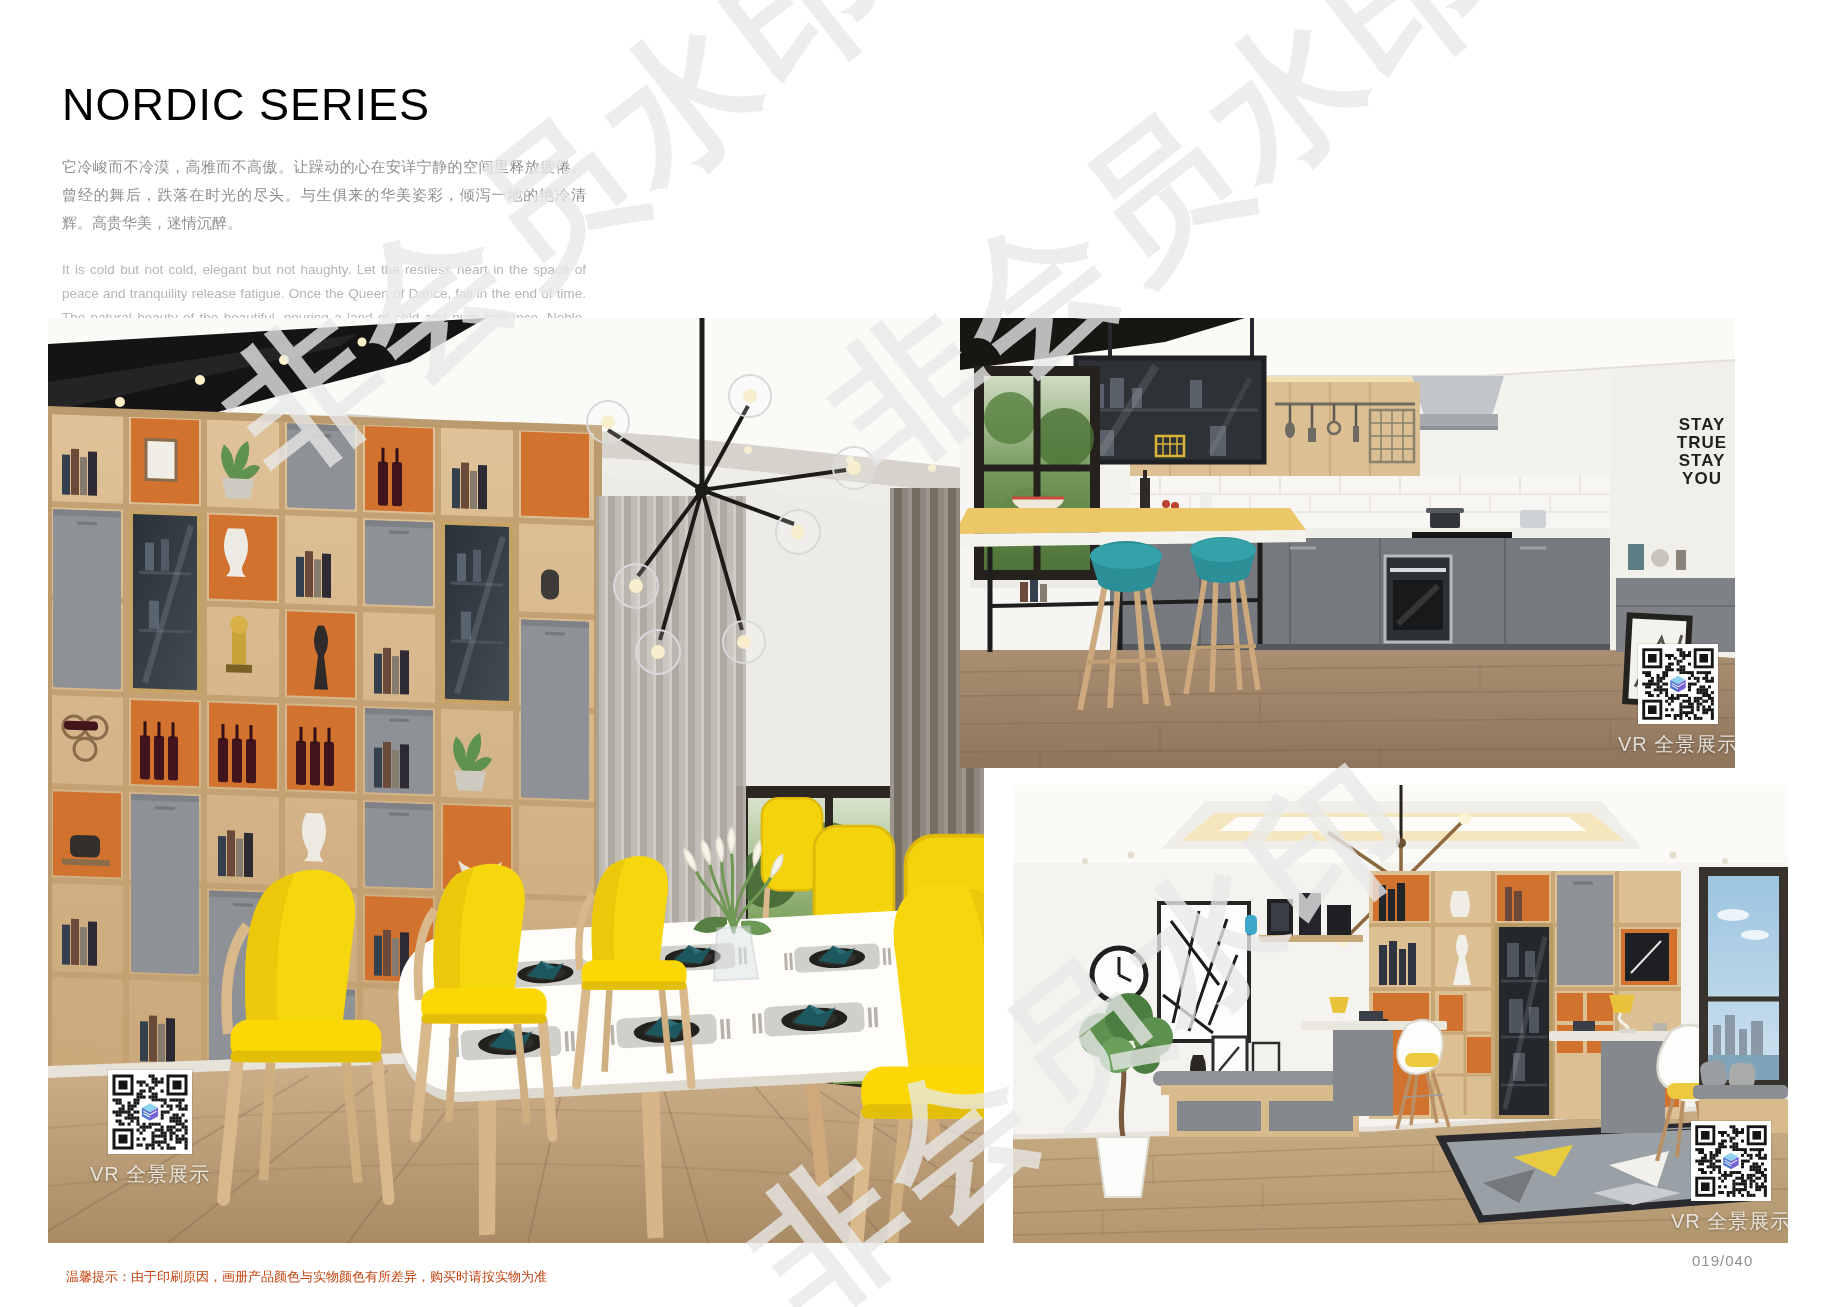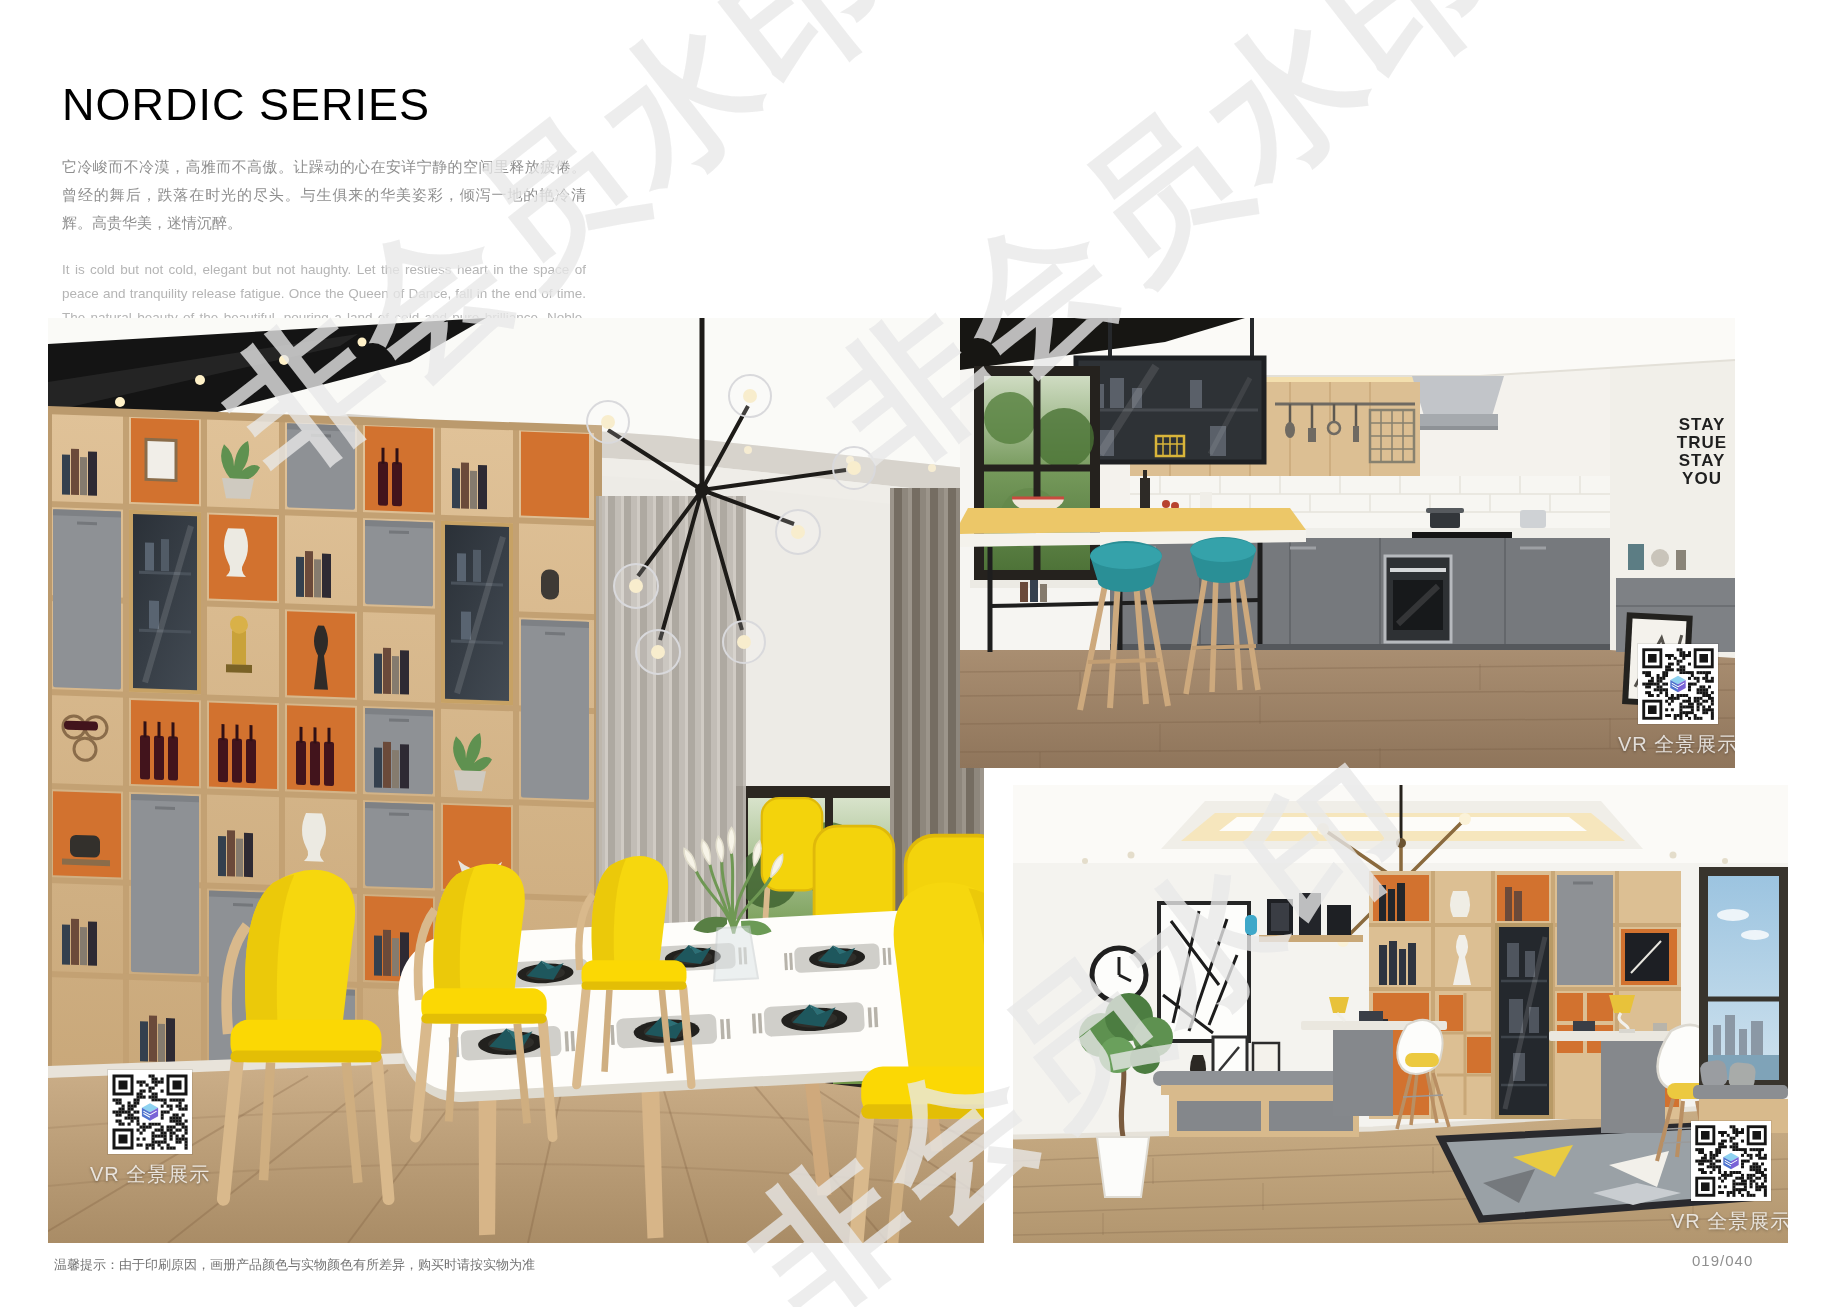--- a/index.html
+++ b/index.html
@@ -22,21 +22,21 @@
   .qr-badge{position:absolute;display:flex;flex-direction:column;align-items:center;gap:7px;z-index:6;}
   .qr{width:84px;height:84px;box-shadow:0 0 0 1px rgba(0,0,0,.08);}
   .qr svg{display:block;width:100%;height:100%;}
   .vr-label{font-size:20px;color:rgba(255,255,255,.78);letter-spacing:1px;
             text-shadow:0 1px 3px rgba(0,0,0,.35);white-space:nowrap;}
   
   .wm{position:absolute;z-index:40;font-size:150px;font-weight:bold;color:#e9e9e9;opacity:.78;
       white-space:nowrap;pointer-events:none;transform:translate(-50%,-50%) rotate(-38deg);
       letter-spacing:8px;}
   
-  .note{position:absolute;left:50px;top:1252px;font-size:13px;color:#737373;margin:4px;}
+  .note{position:absolute;left:50px;top:1252px;font-size:13px;color:#c2410c;margin:16px;}
   .pagenum{position:absolute;left:1692px;top:1252px;font-size:15px;color:#8f8f8f;margin:0;letter-spacing:1px;}
 </style>
 </head>
 <body>
 
 <div class="page">
 
   <div class="wm" style="left:560px;top:200px;">非会员水印</div>
   <div class="wm" style="left:1165px;top:195px;">非会员水印</div>
   <div class="wm" style="left:1085px;top:1040px;">非会员水印</div>

